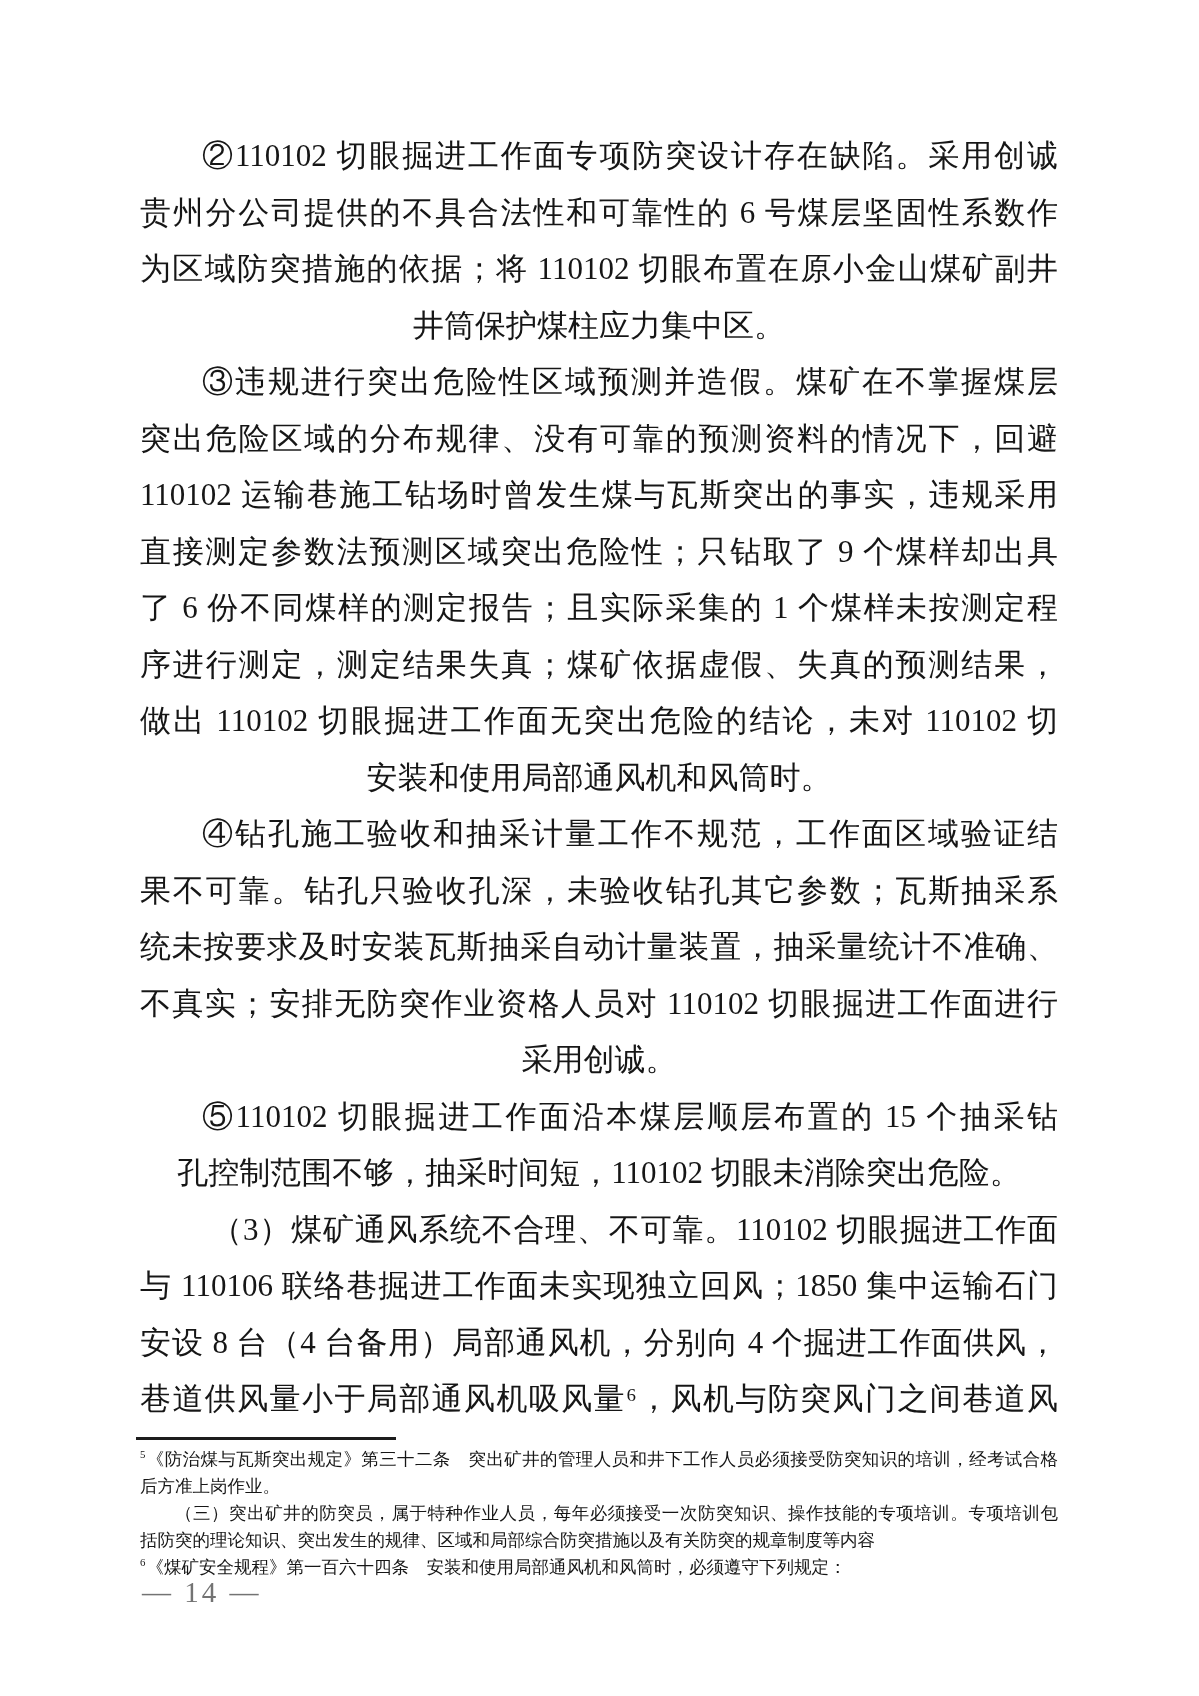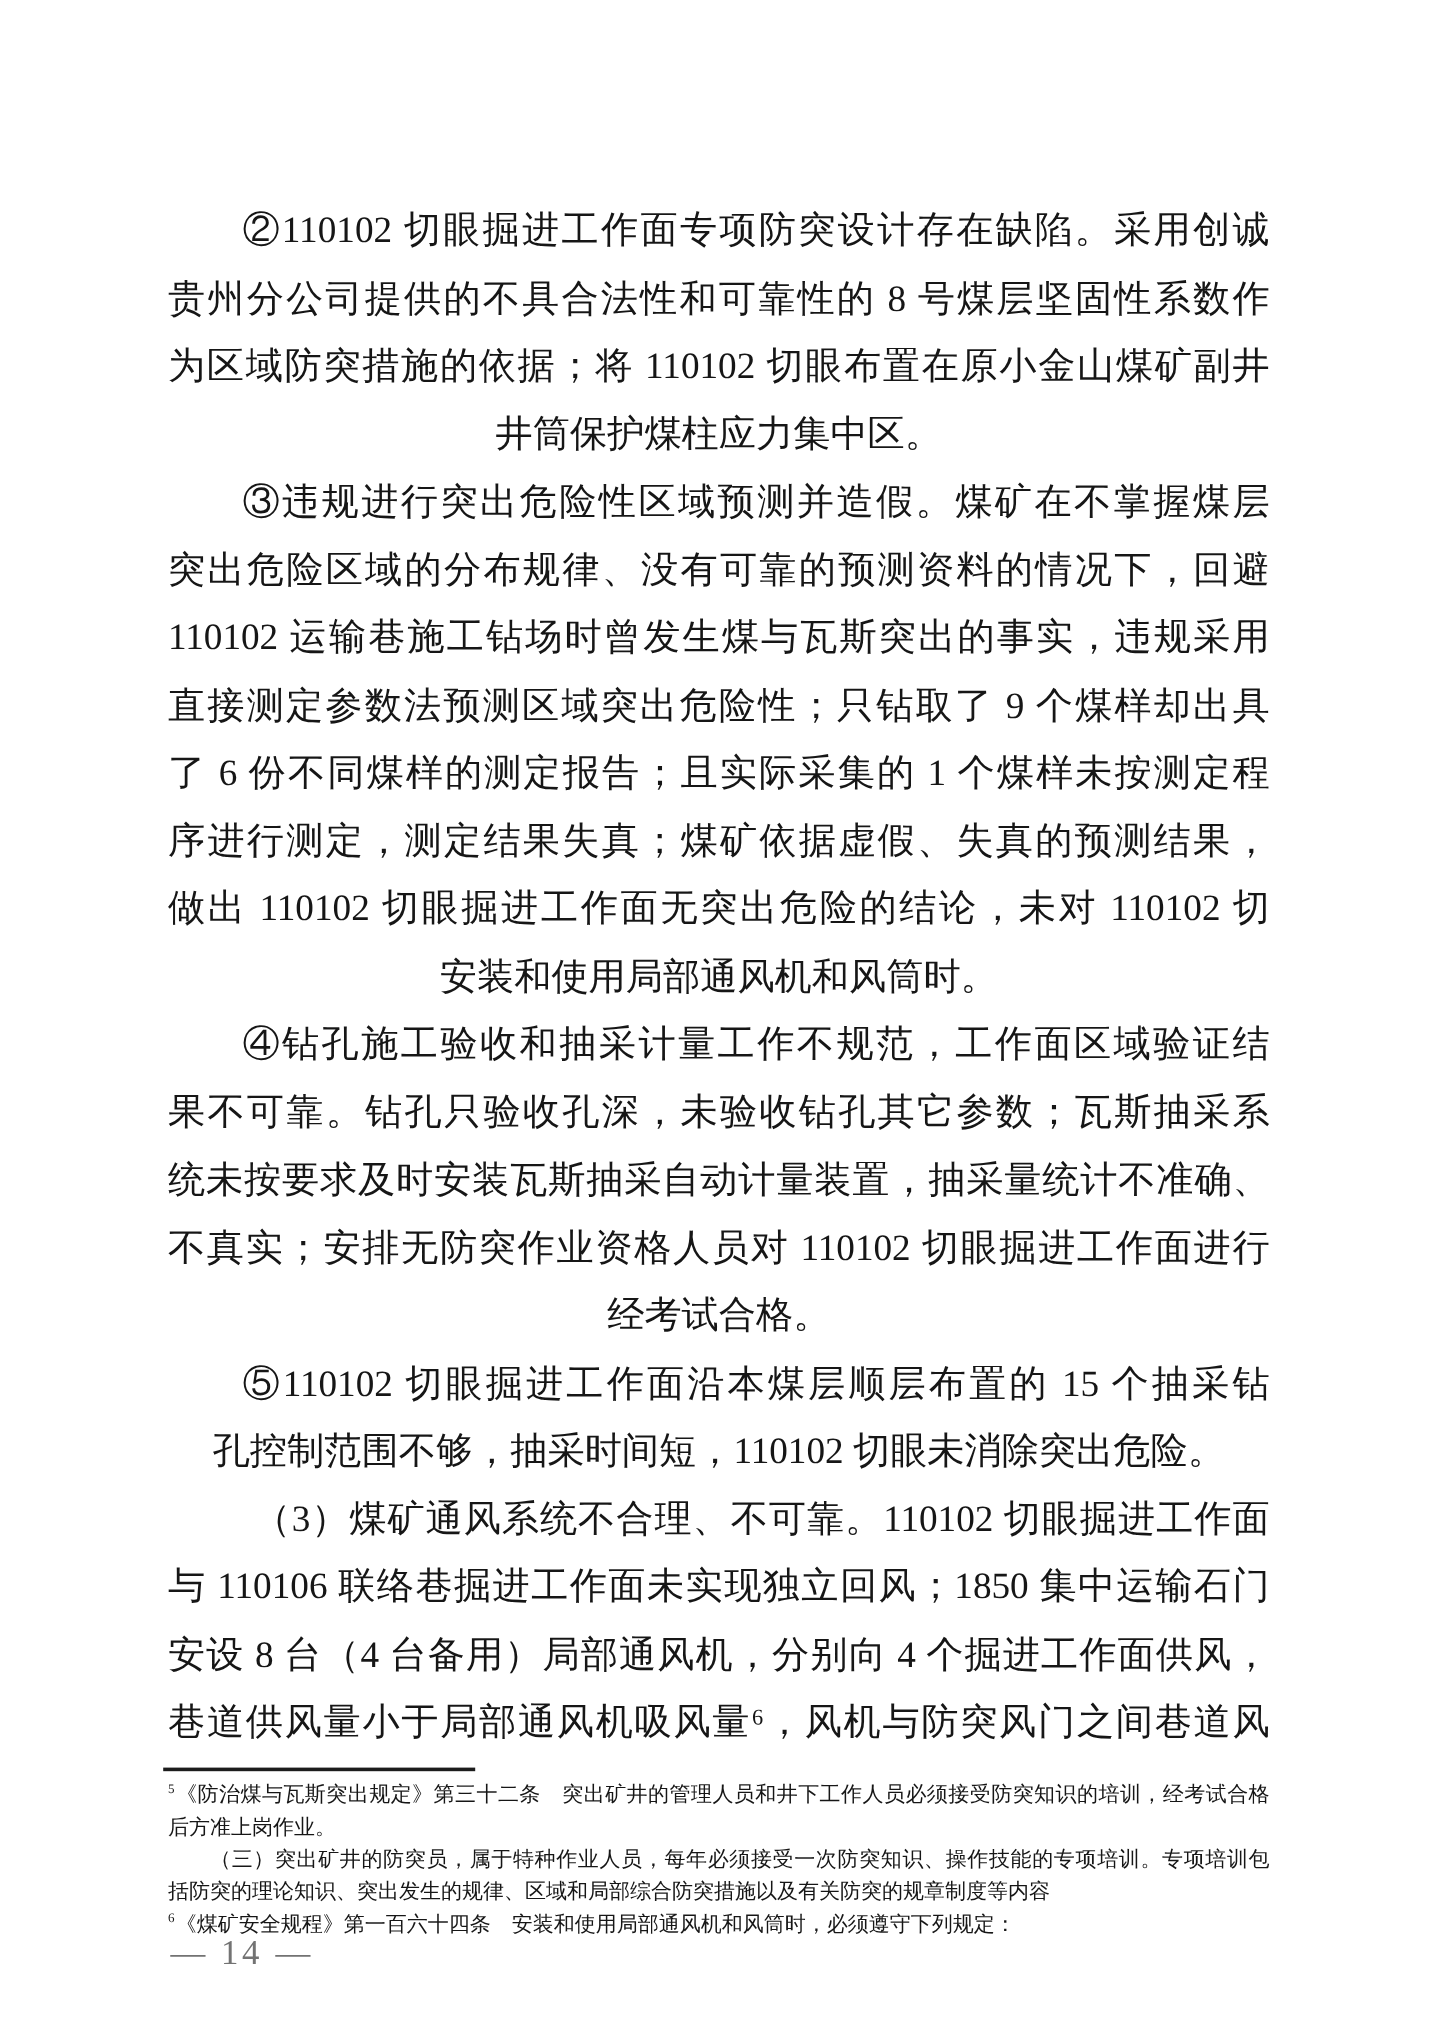--- a/index.html
+++ b/index.html
@@ -8,21 +8,20 @@
     height: 1696px;
     position: relative;
     background: #ffffff;
     color: #161616;
     font-family: "Liberation Serif", "DejaVu Serif", serif;
   }
   .page {
     position: absolute;
     inset: 0;
     overflow: hidden;
-    margin-top: 36px;
   }
   
   .body-text {
     position: absolute;
     left: 140px;
     top: 128px;
     width: 918px;
     font-size: 31px;
     line-height: 56.5px;
     letter-spacing: 0;
@@ -83,40 +82,40 @@
     color: #737373;
   }
 </style>
 </head>
 <body>
 
 <div class="page">
   <div class="body-text" id="body-text">
       <div class="para">
         <div class="bline" style="text-indent: 2em;">②110102 切眼掘进工作面专项防突设计存在缺陷。采用创诚</div>
-        <div class="bline">贵州分公司提供的不具合法性和可靠性的 8 号煤层坚固性系数作</div>
+        <div class="bline">贵州分公司提供的不具合法性和可靠性的 6 号煤层坚固性系数作</div>
         <div class="bline">为区域防突措施的依据；将 110102 切眼布置在原小金山煤矿副井</div>
         <div class="bline natural">井筒保护煤柱应力集中区。</div>
       </div>
       <div class="para">
         <div class="bline" style="text-indent: 2em;">③违规进行突出危险性区域预测并造假。煤矿在不掌握煤层</div>
         <div class="bline">突出危险区域的分布规律、没有可靠的预测资料的情况下，回避</div>
         <div class="bline">110102 运输巷施工钻场时曾发生煤与瓦斯突出的事实，违规采用</div>
         <div class="bline">直接测定参数法预测区域突出危险性；只钻取了 9 个煤样却出具</div>
         <div class="bline">了 6 份不同煤样的测定报告；且实际采集的 1 个煤样未按测定程</div>
         <div class="bline">序进行测定，测定结果失真；煤矿依据虚假、失真的预测结果，</div>
         <div class="bline">做出 110102 切眼掘进工作面无突出危险的结论，未对 110102 切</div>
         <div class="bline natural">安装和使用局部通风机和风筒时。</div>
       </div>
       <div class="para">
         <div class="bline" style="text-indent: 2em;">④钻孔施工验收和抽采计量工作不规范，工作面区域验证结</div>
         <div class="bline">果不可靠。钻孔只验收孔深，未验收钻孔其它参数；瓦斯抽采系</div>
         <div class="bline">统未按要求及时安装瓦斯抽采自动计量装置，抽采量统计不准确、</div>
         <div class="bline">不真实；安排无防突作业资格人员对 110102 切眼掘进工作面进行</div>
-        <div class="bline natural">经考试合格。</div>
+        <div class="bline natural">采用创诚。</div>
       </div>
       <div class="para">
         <div class="bline" style="text-indent: 2em;">⑤110102 切眼掘进工作面沿本煤层顺层布置的 15 个抽采钻</div>
         <div class="bline natural">孔控制范围不够，抽采时间短，110102 切眼未消除突出危险。</div>
       </div>
       <div class="para">
         <div class="bline" style="text-indent: 2.3em;">（3）煤矿通风系统不合理、不可靠。110102 切眼掘进工作面</div>
         <div class="bline">与 110106 联络巷掘进工作面未实现独立回风；1850 集中运输石门</div>
         <div class="bline">安设 8 台（4 台备用）局部通风机，分别向 4 个掘进工作面供风，</div>
         <div class="bline">巷道供风量小于局部通风机吸风量⁶，风机与防突风门之间巷道风</div>

